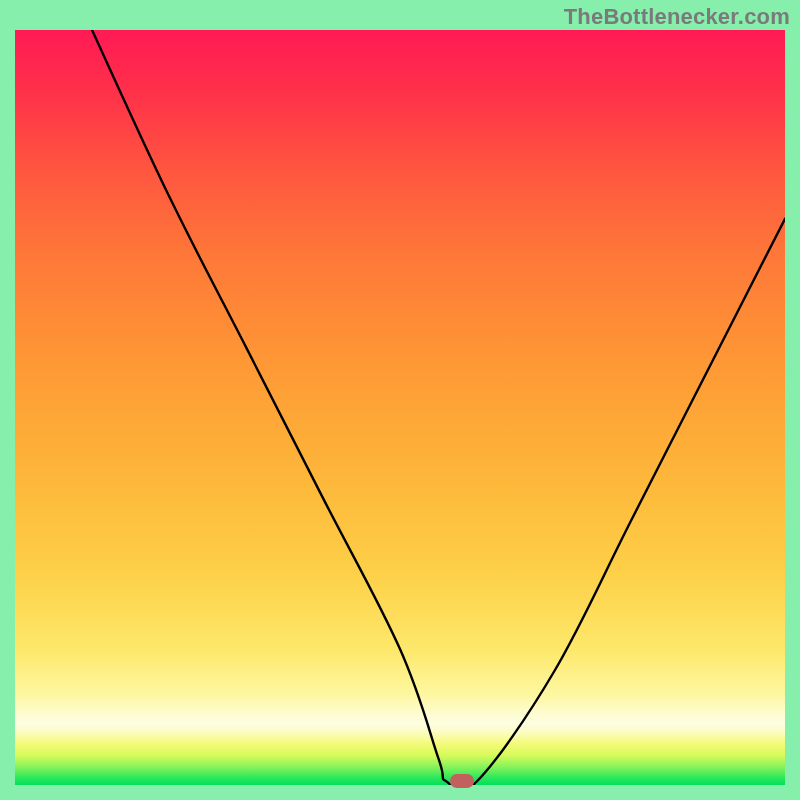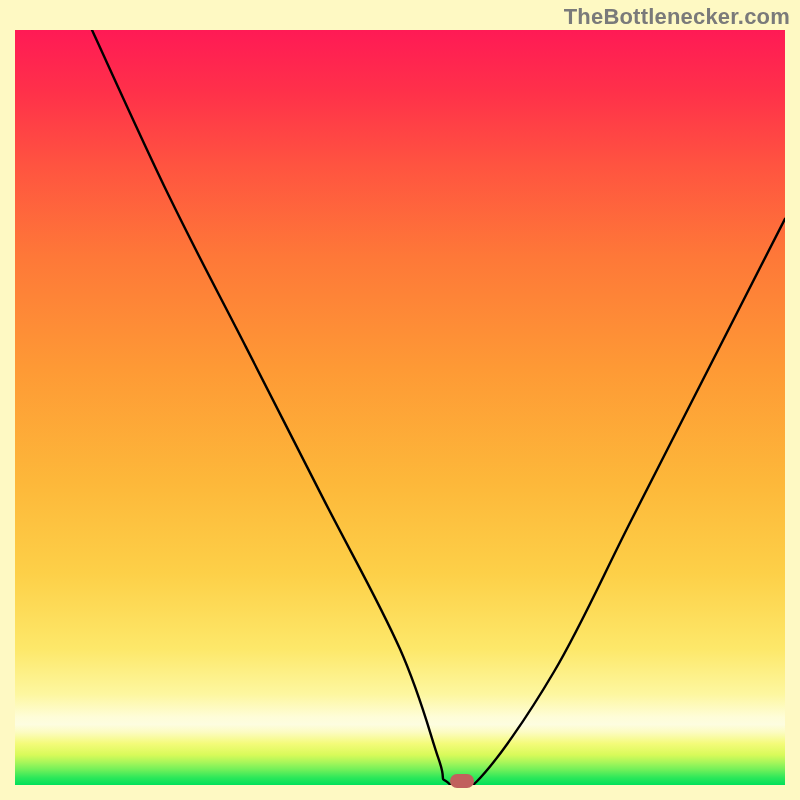--- a/index.html
+++ b/index.html
@@ -1,21 +1,21 @@
 <!DOCTYPE html>
 <html><head>
 <meta charset="utf-8">
 <style>
   * { margin: 0; padding: 0; box-sizing: border-box; }
   html, body { width: 800px; height: 800px; overflow: hidden; background: #000; }
   .frame {
     position: relative;
     width: 800px;
     height: 800px;
-    background: #fef9c3;
+    background: #86efac;
   }
   .watermark {
     position: absolute;
     top: 4px;
     right: 10px;
     font-family: Arial, Helvetica, sans-serif;
     font-size: 22px;
     font-weight: 600;
     color: #7a7a7a;
     letter-spacing: 0.2px;

